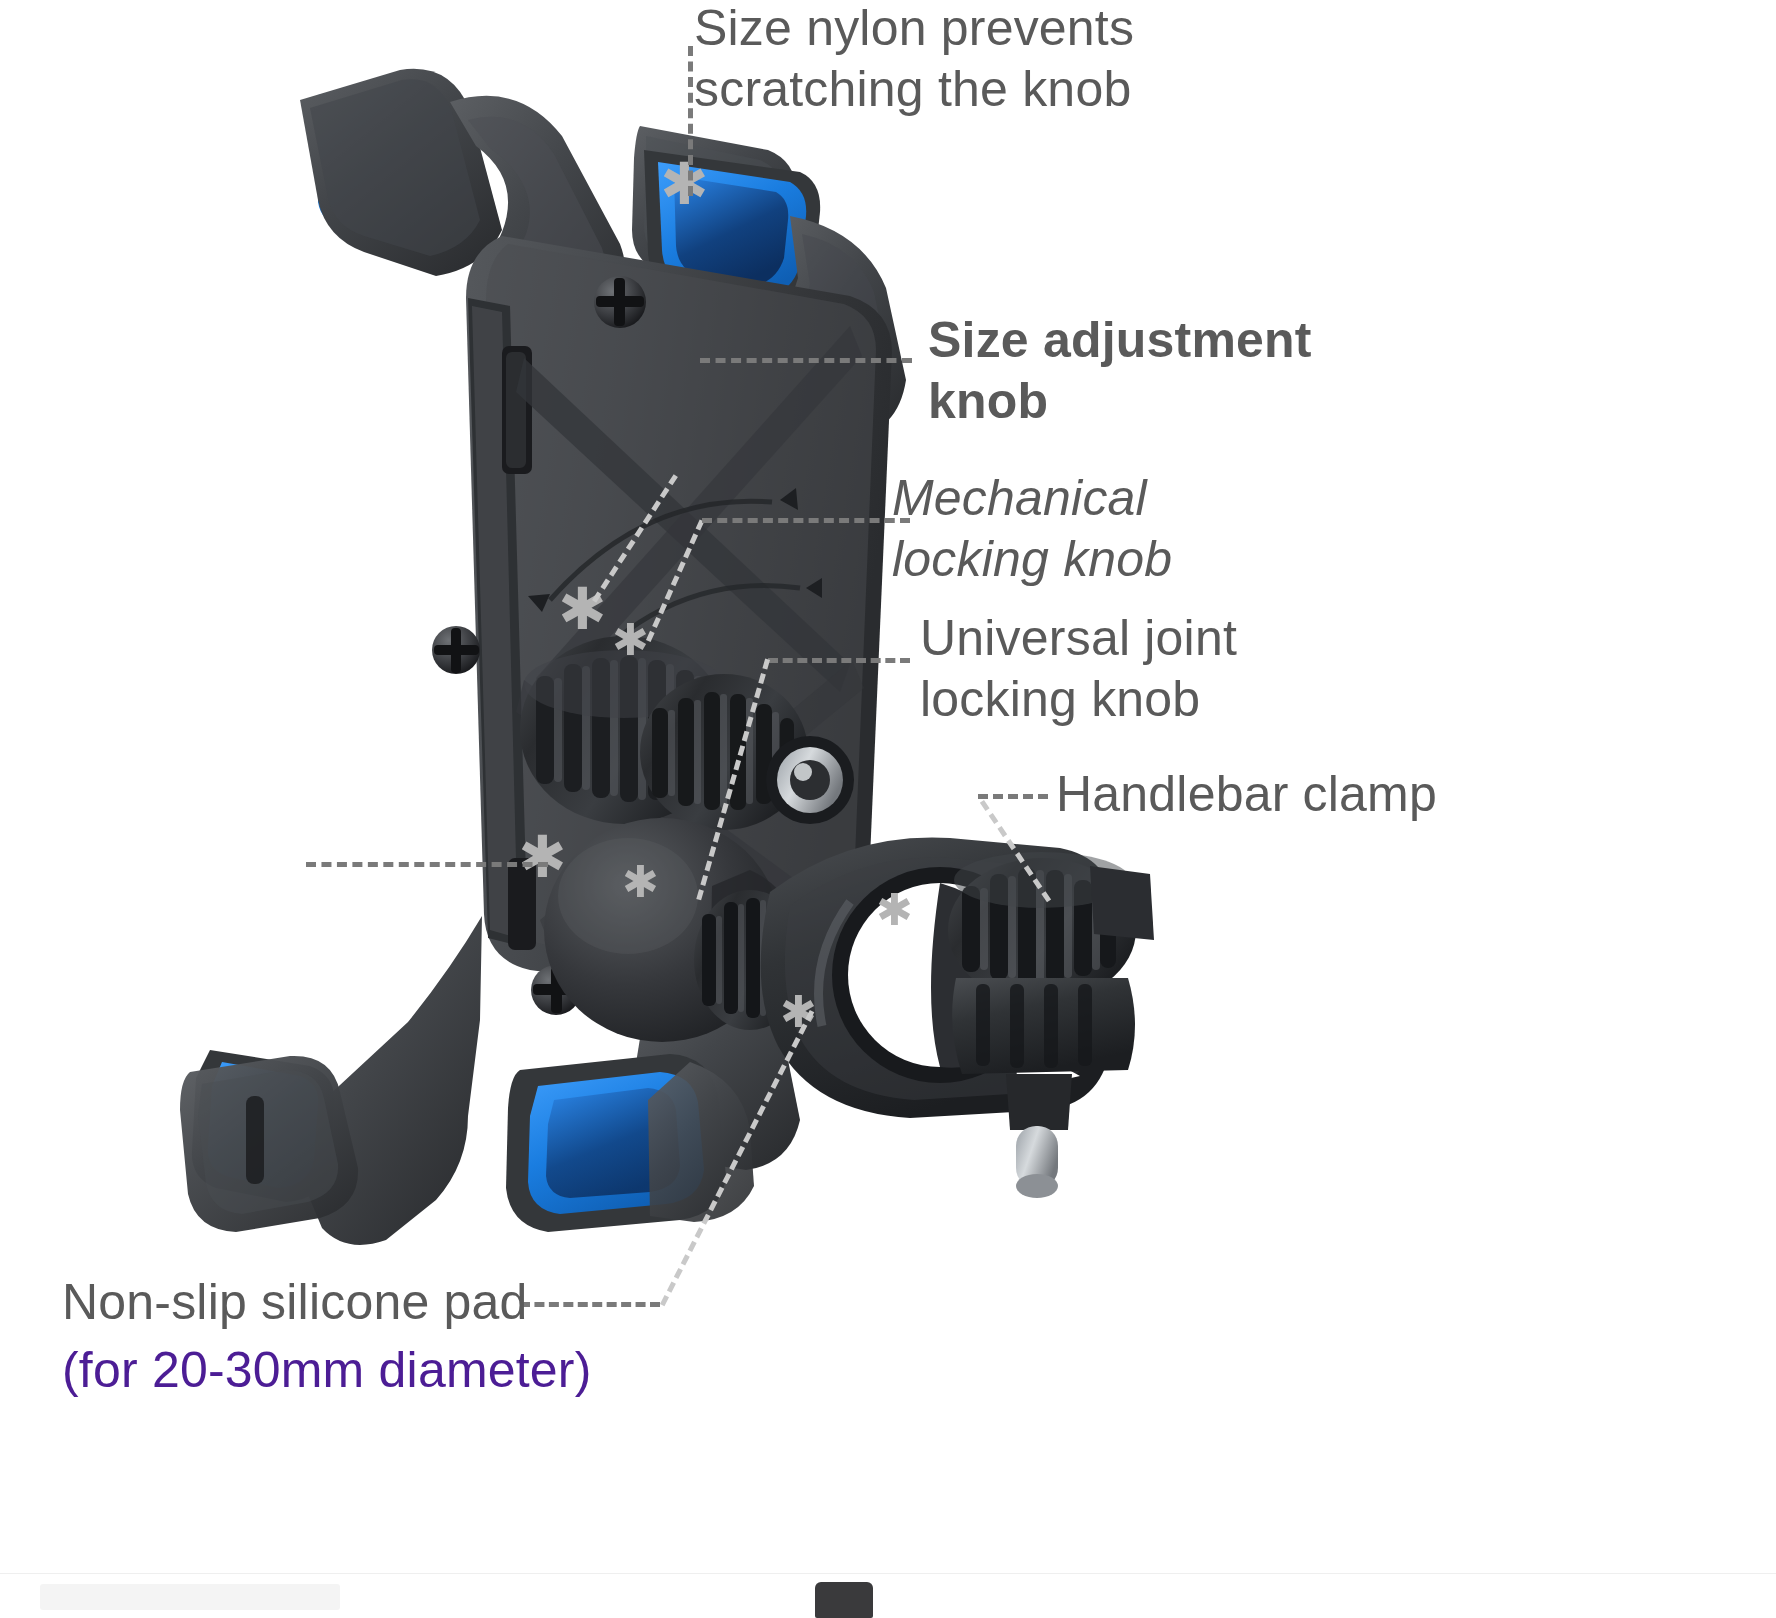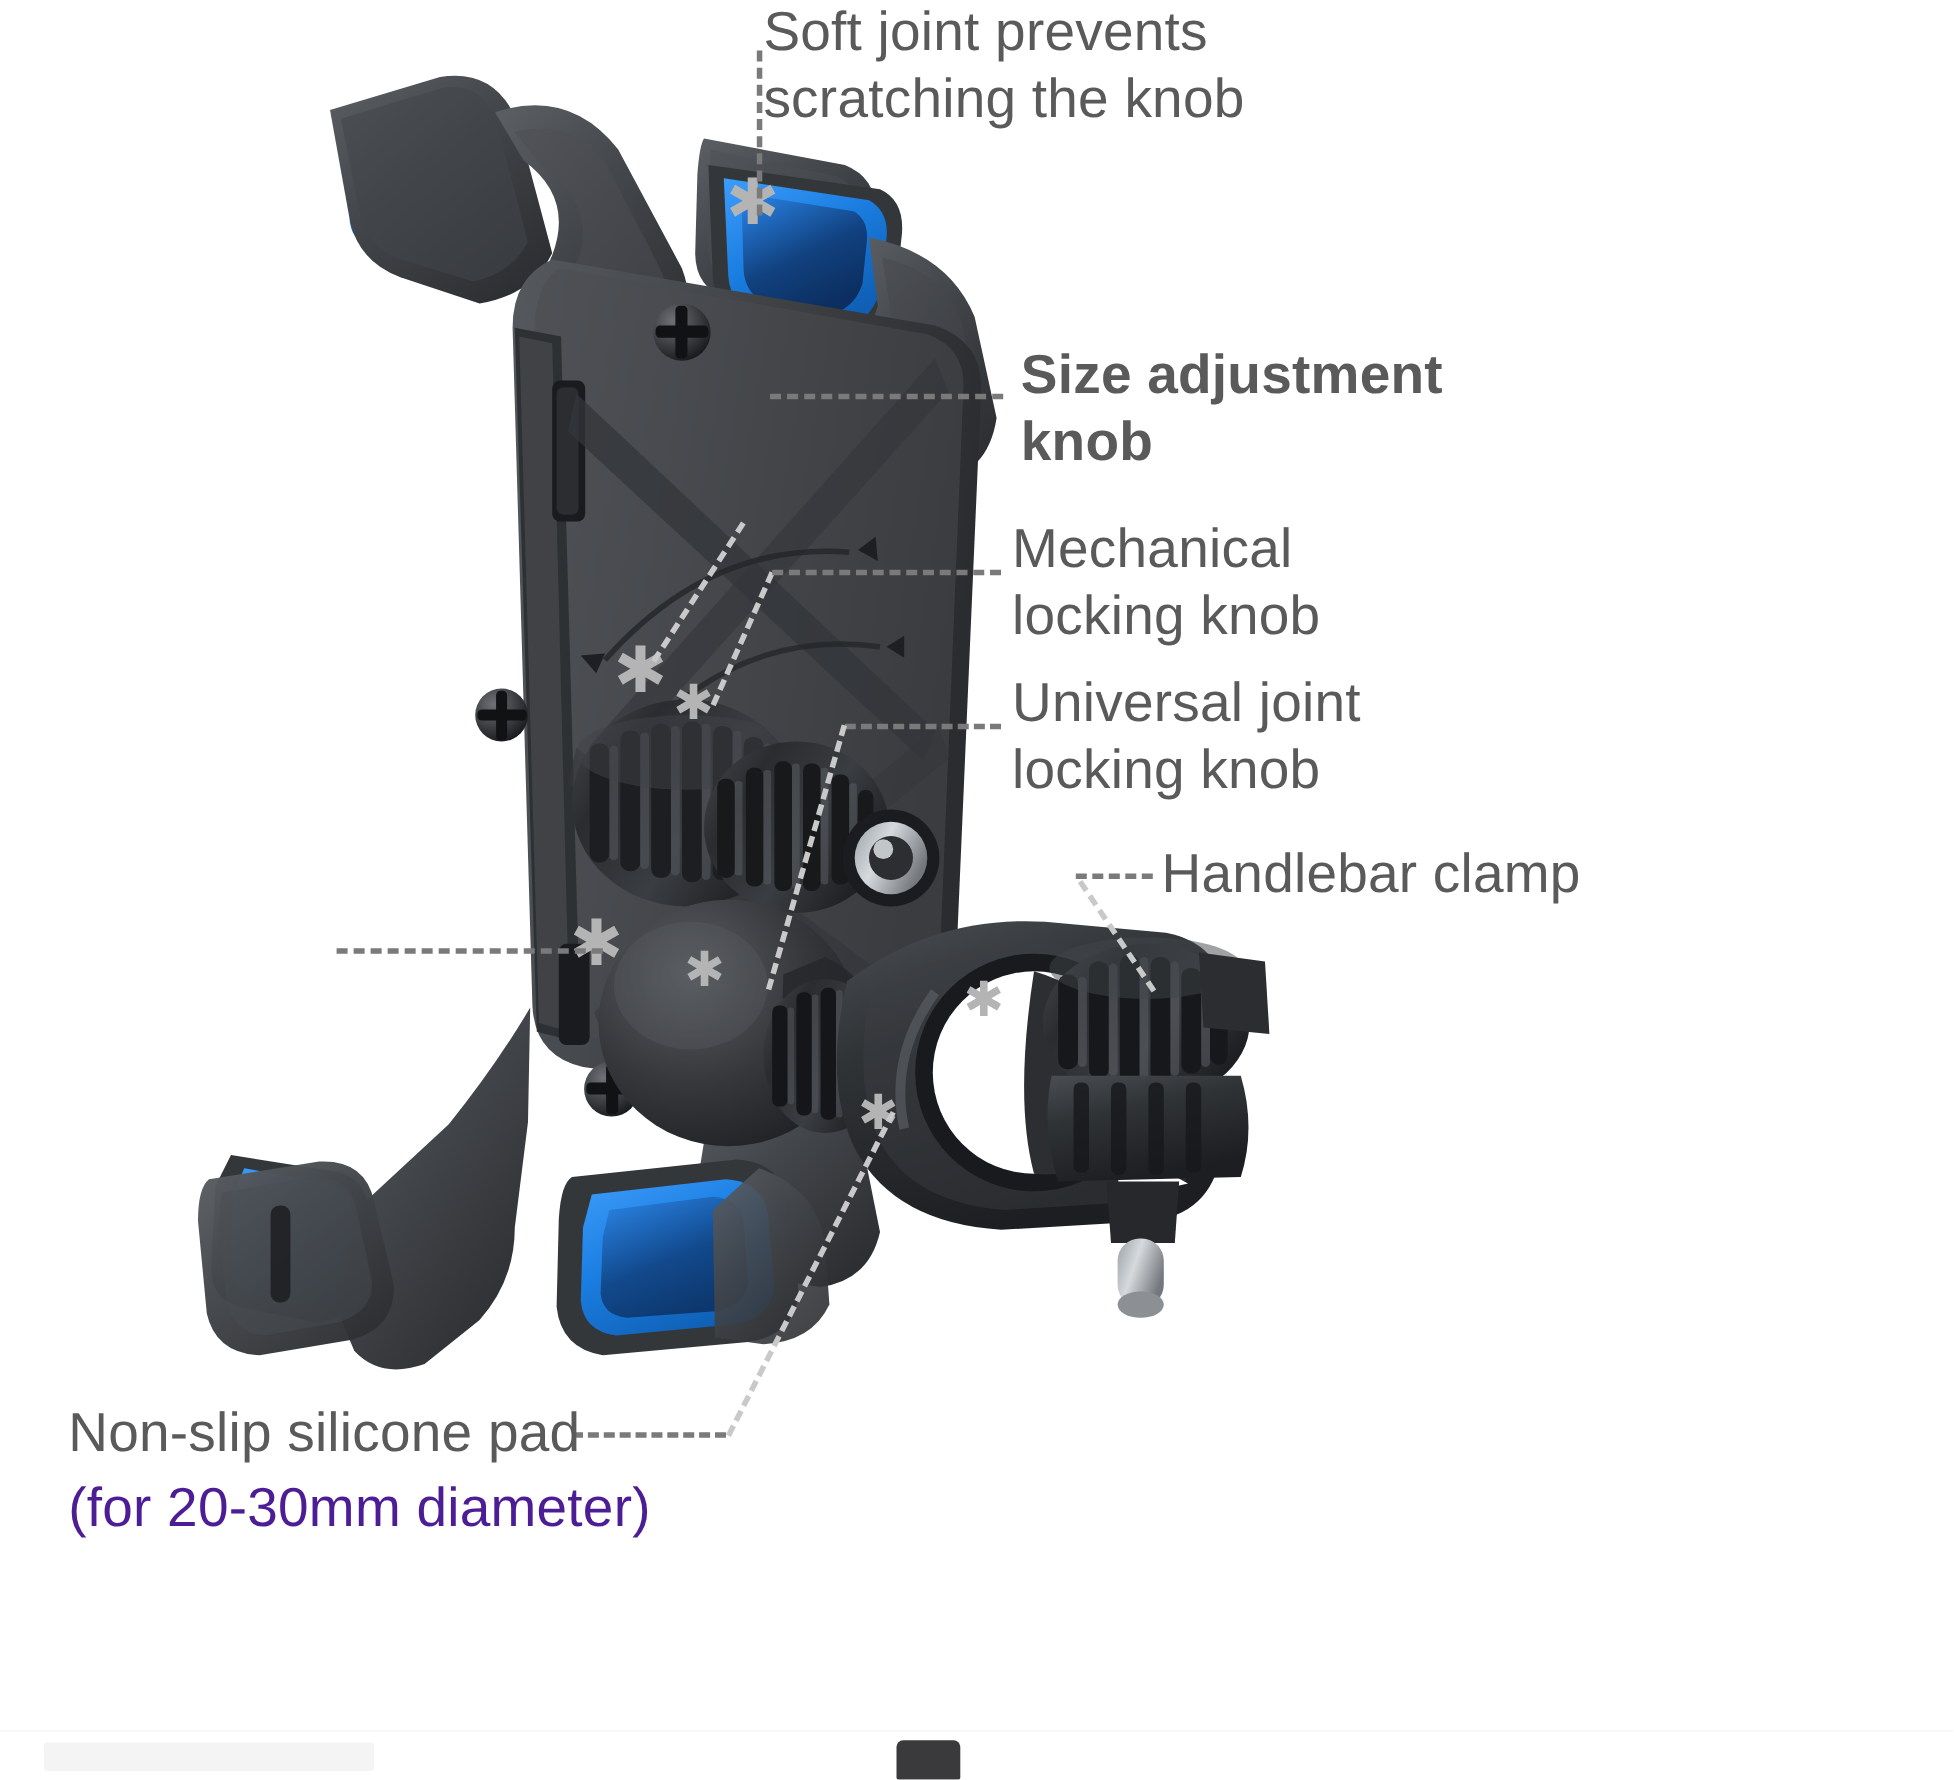--- a/index.html
+++ b/index.html
@@ -419,27 +419,27 @@
   <div class="leader-diag leader-light" style="left:770px; top:660px; width:250px; transform:rotate(106deg);"></div>
 
   <div class="leader leader-h" style="left:978px; top:794px; width:70px;"></div>
   <div class="leader-diag leader-light" style="left:984px; top:800px; width:120px; transform:rotate(56deg);"></div>
 
   <div class="leader leader-h" style="left:306px; top:862px; width:242px;"></div>
 
   <div class="leader leader-h" style="left:520px; top:1302px; width:140px;"></div>
   <div class="leader-diag leader-light" style="left:660px; top:1304px; width:330px; transform:rotate(-63deg);"></div>
 
-  <div class="label" style="left:694px; top:-2px;"><span>Soft joint prevents</span>
+  <div class="label" style="left:694px; top:-2px;"><span>Size nylon prevents</span>
 <span>scratching the knob</span></div>
 
   <div class="label" style="left:928px; top:310px;font-weight:bold;"><span>Size adjustment</span>
 <span>knob</span></div>
 
-  <div class="label" style="left:920px; top:468px;"><span>Mechanical</span>
+  <div class="label" style="left:892px; top:468px;font-style:italic;"><span>Mechanical</span>
 <span>locking knob</span></div>
 
   <div class="label" style="left:1056px; top:764px;"><span>Handlebar clamp</span></div>
 
   <div class="label" style="left:920px; top:608px;"><span>Universal joint</span>
 <span>locking knob</span></div>
 
 
   <div class="label" style="left:62px; top:1272px;"><span>Non-slip silicone pad</span></div>
   <div class="label red" style="left:62px; top:1340px;"><span>(for 20-30mm diameter)</span></div>

